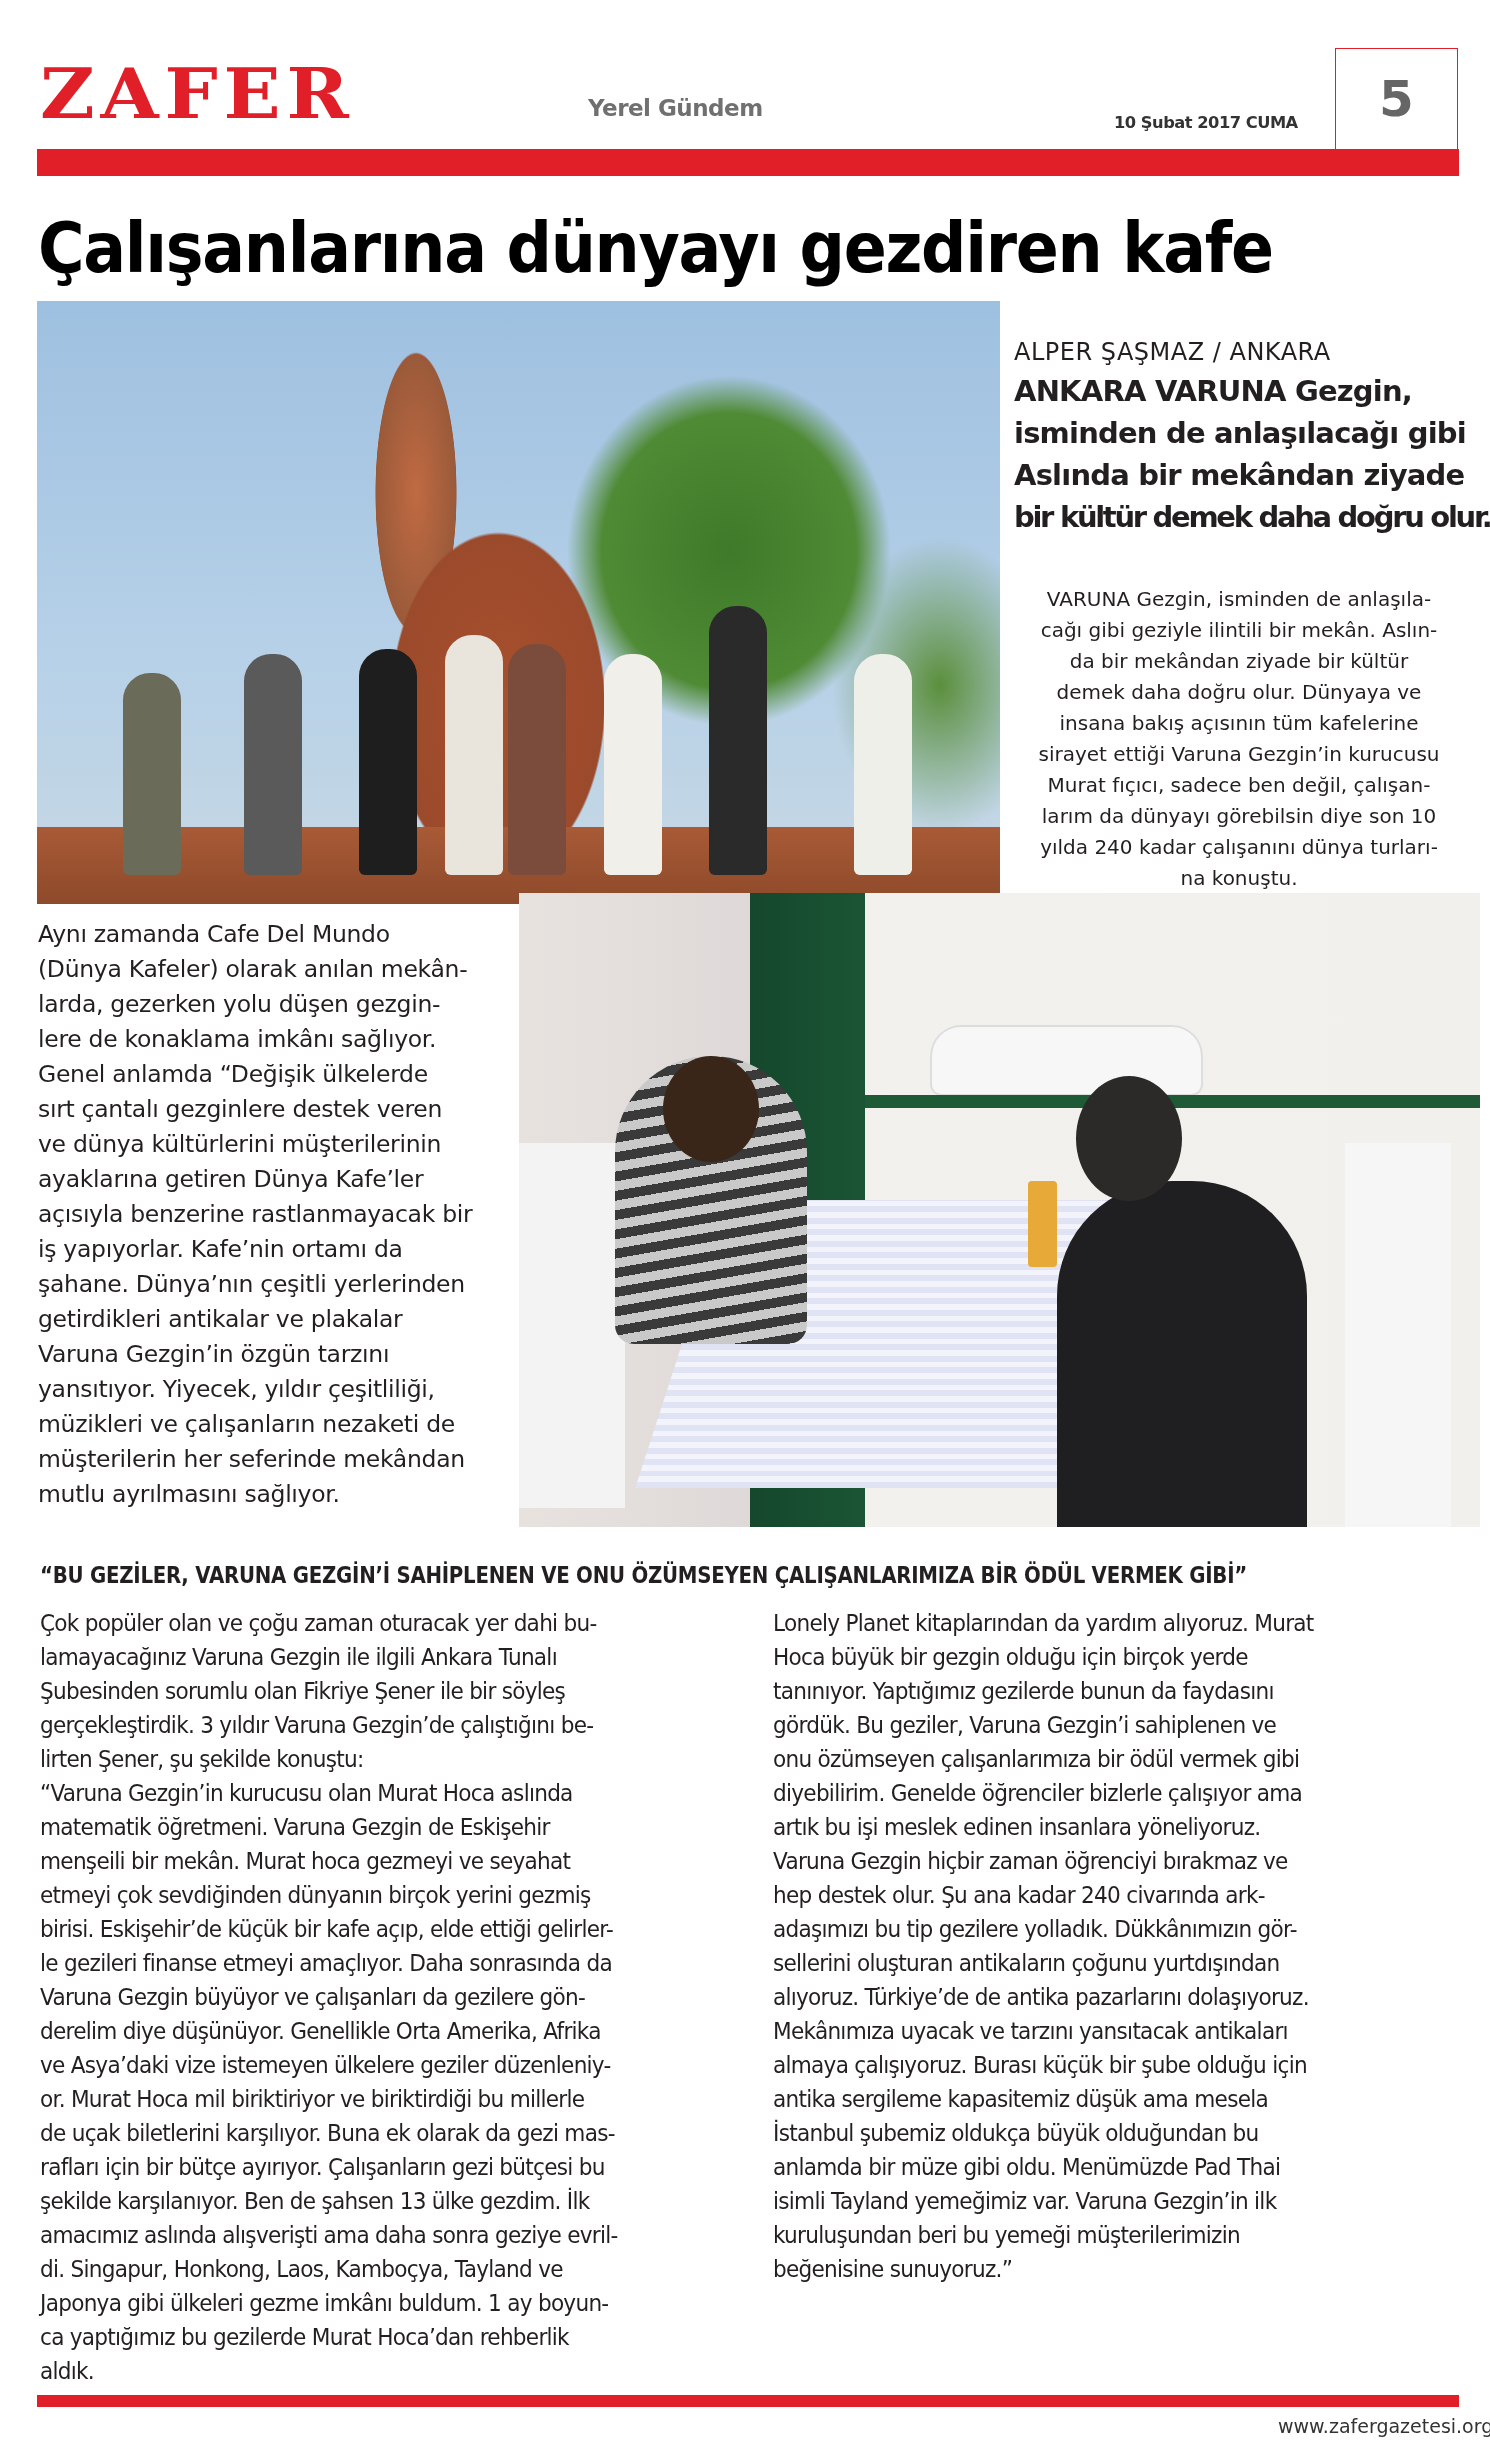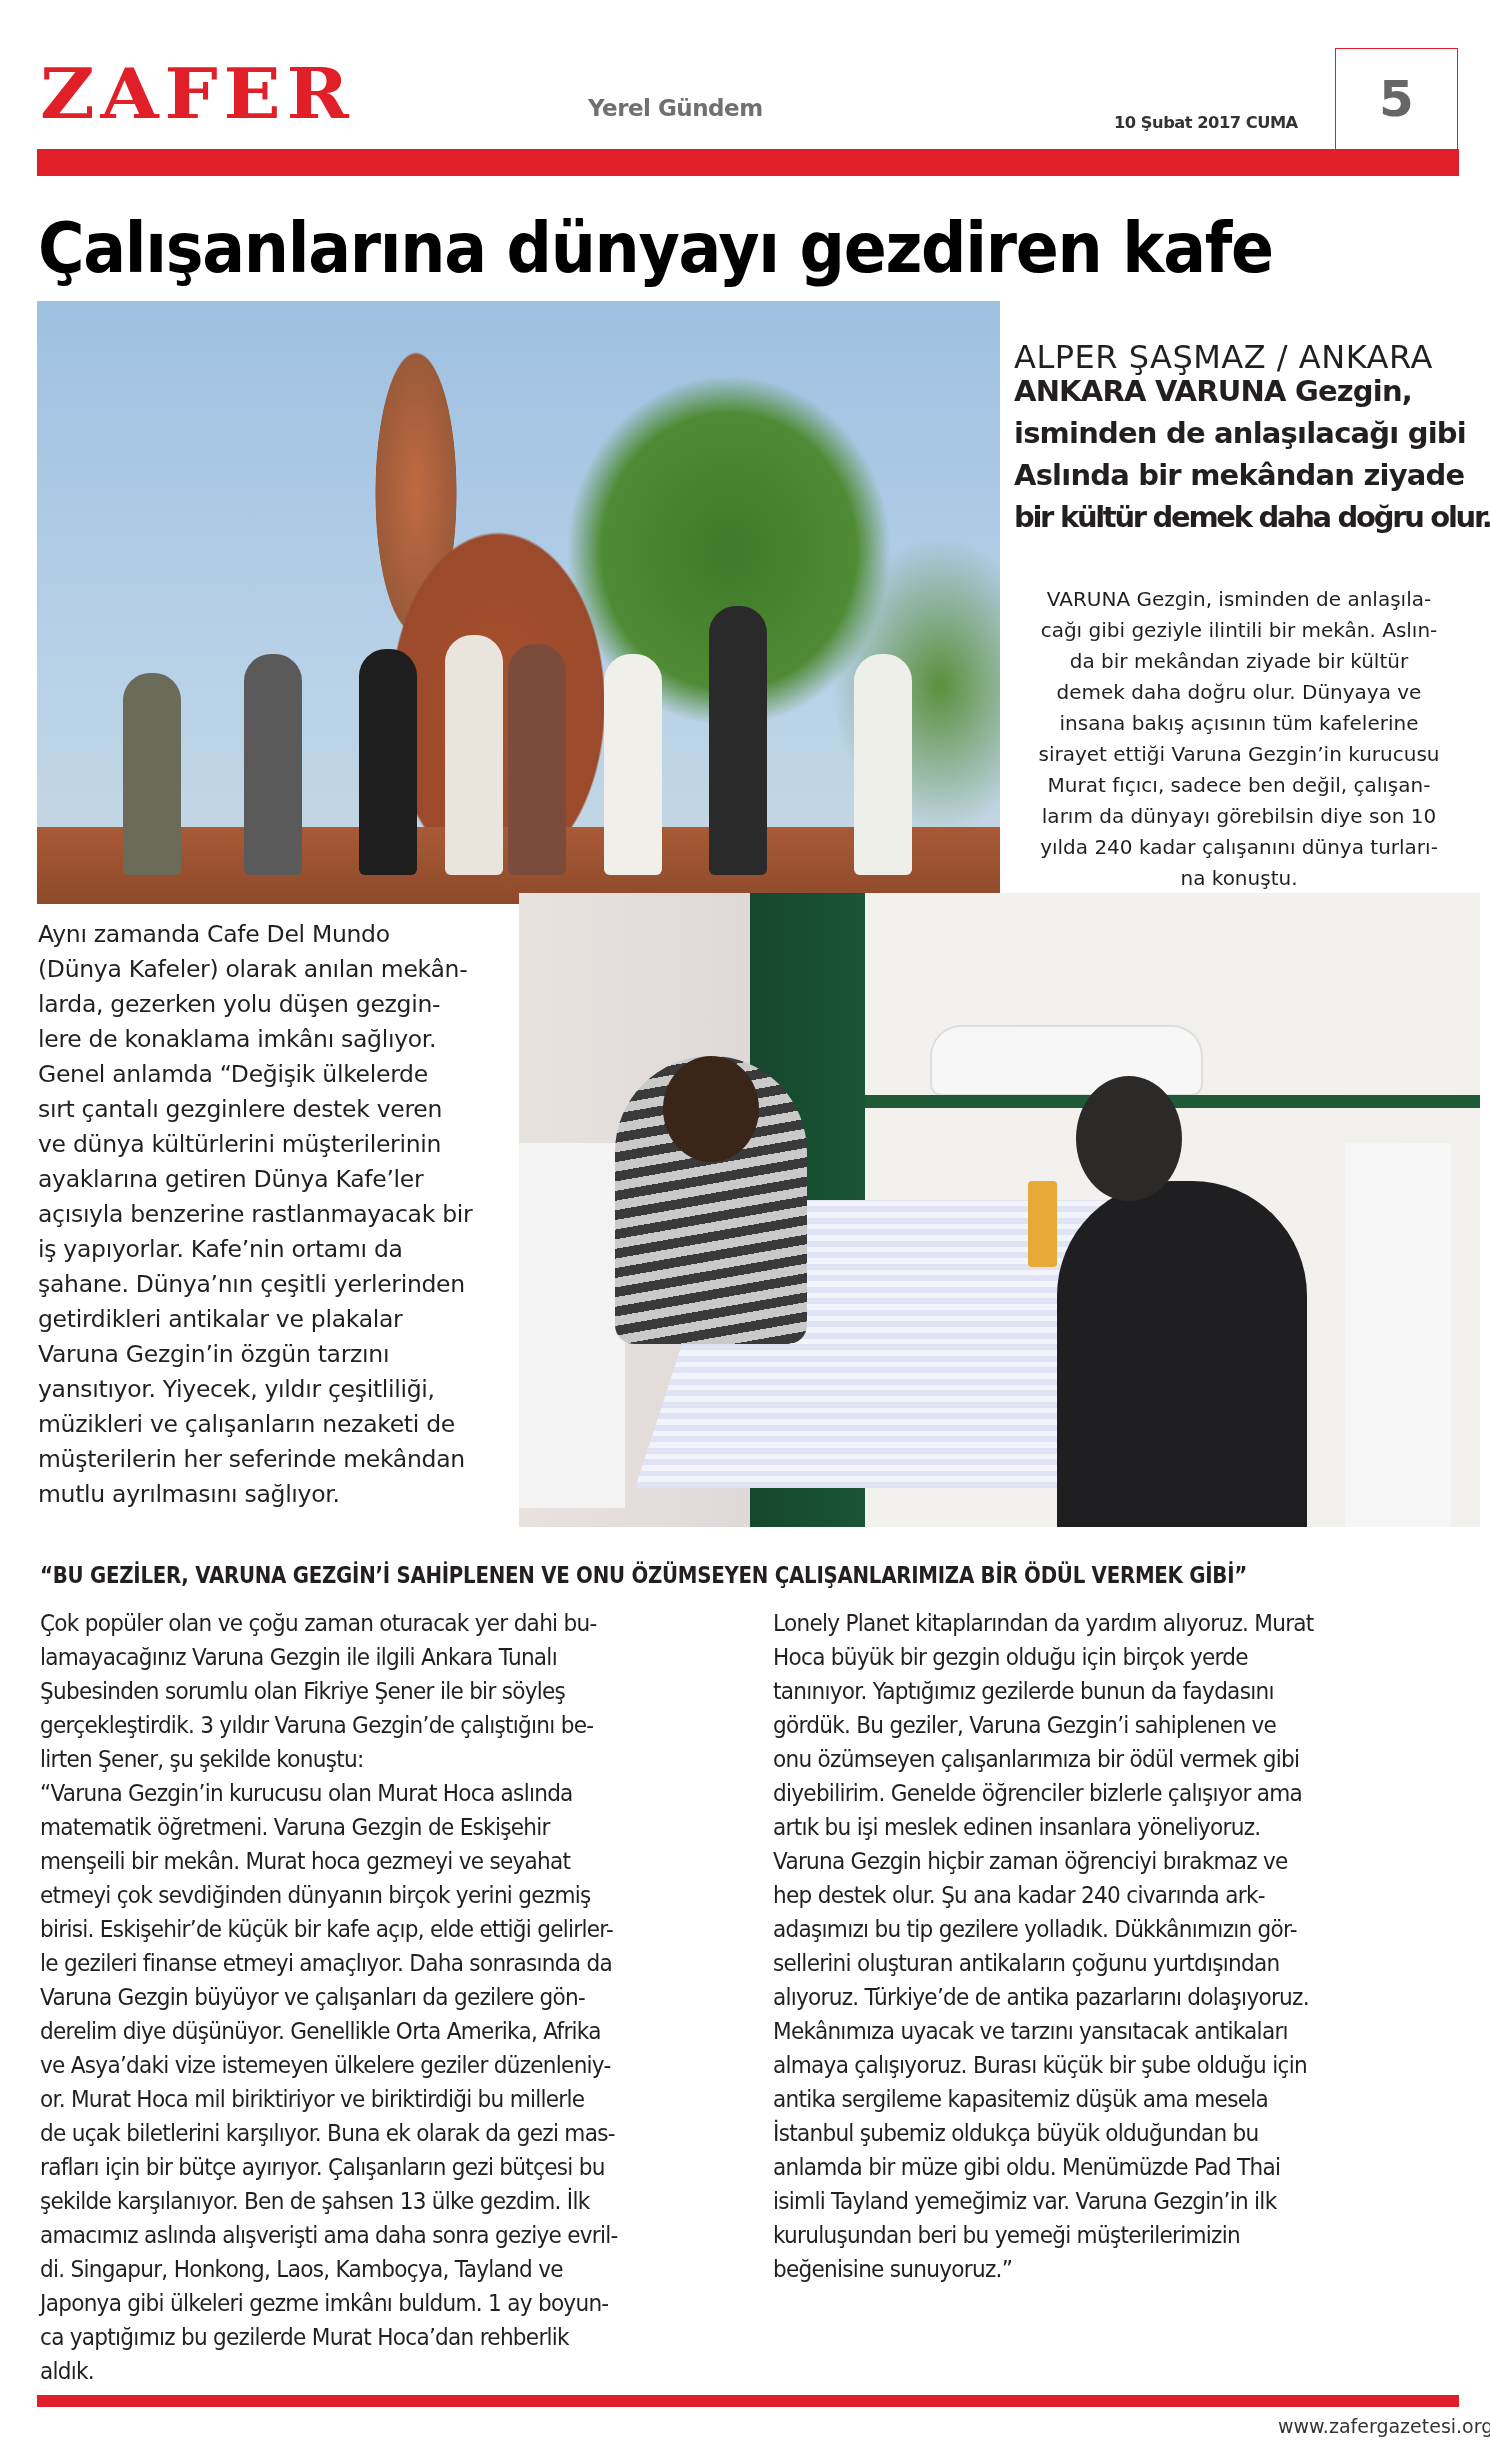--- a/index.html
+++ b/index.html
@@ -37,21 +37,21 @@
   .photo2 .woman-head { position: absolute; left: 144px; top: 163px; width: 96px; height: 106px; border-radius: 50%; background: #3a2618; }
   .photo2 .man { position: absolute; left: 538px; top: 288px; width: 250px; height: 346px; border-radius: 115px 115px 0 0; background: #1f1f22; }
   .photo2 .man-head { position: absolute; left: 557px; top: 183px; width: 106px; height: 125px; border-radius: 50%; background: #2c2a28; }
   .photo2 .car { position: absolute; left: 413px; top: 134px; width: 269px; height: 67px; border-radius: 29px 29px 9.6px 9.6px; background: #f7f7f7; box-shadow: 0 0 0 1.9px #ddd; }
   .photo2 .rail { position: absolute; left: 346px; right: 0; top: 202px; height: 13.4px; background: #1d5a35; }
   .photo2 .beer { position: absolute; left: 509px; top: 288px; width: 29px; height: 86px; background: #e7a938; border-radius: 3.8px; }
   .photo2 .bench { position: absolute; left: 0; top: 250px; width: 106px; height: 365px; background: #f3f3f3; }
   .photo2 .bench-r { position: absolute; right: 29px; top: 250px; width: 106px; height: 384px; background: #f6f6f6; }
 
   
-  .byline { left: 1014px; top: 338px; font-family: "DejaVu Sans", sans-serif; font-size: 32px; color: #231f20; letter-spacing: 0.5px; }
+  .byline { left: 1014px; top: 338px; font-family: "DejaVu Sans", sans-serif; font-size: 24px; color: #231f20; letter-spacing: 0.5px; }
   .lead { left: 1014px; top: 370px; width: 452px; font-family: "DejaVu Sans", sans-serif; font-weight: bold; font-size: 29px; line-height: 42px; color: #231f20; letter-spacing: -0.8px; }
   .lead span { display: block; white-space: nowrap; }
   .intro { left: 1018px; top: 584px; width: 442px; font-size: 20px; line-height: 31px; color: #231f20; text-align: center; }
   .intro span, .side span, .col span { display: block; white-space: nowrap; }
   .side { left: 38px; top: 917px; width: 471px; font-size: 23.5px; line-height: 35px; color: #231f20; letter-spacing: -0.3px; }
   .pullquote { left: 40px; top: 1562px; width: 1422px; font-family: "DejaVu Sans", sans-serif; font-weight: bold; font-size: 23px; color: #231f20; white-space: nowrap; transform: scaleX(0.86); transform-origin: left top; letter-spacing: -0.3px; }
   .col { font-size: 23.5px; line-height: 34px; color: #231f20; letter-spacing: -0.8px; transform: scaleX(0.92); transform-origin: left top; }
   .col1 { left: 40px; top: 1606px; width: 730px; }
   .col2 { left: 773px; top: 1606px; width: 730px; }
   .bottom-bar { left: 37px; top: 2395px; width: 1422px; height: 11.5px; background: #e11f28; }

